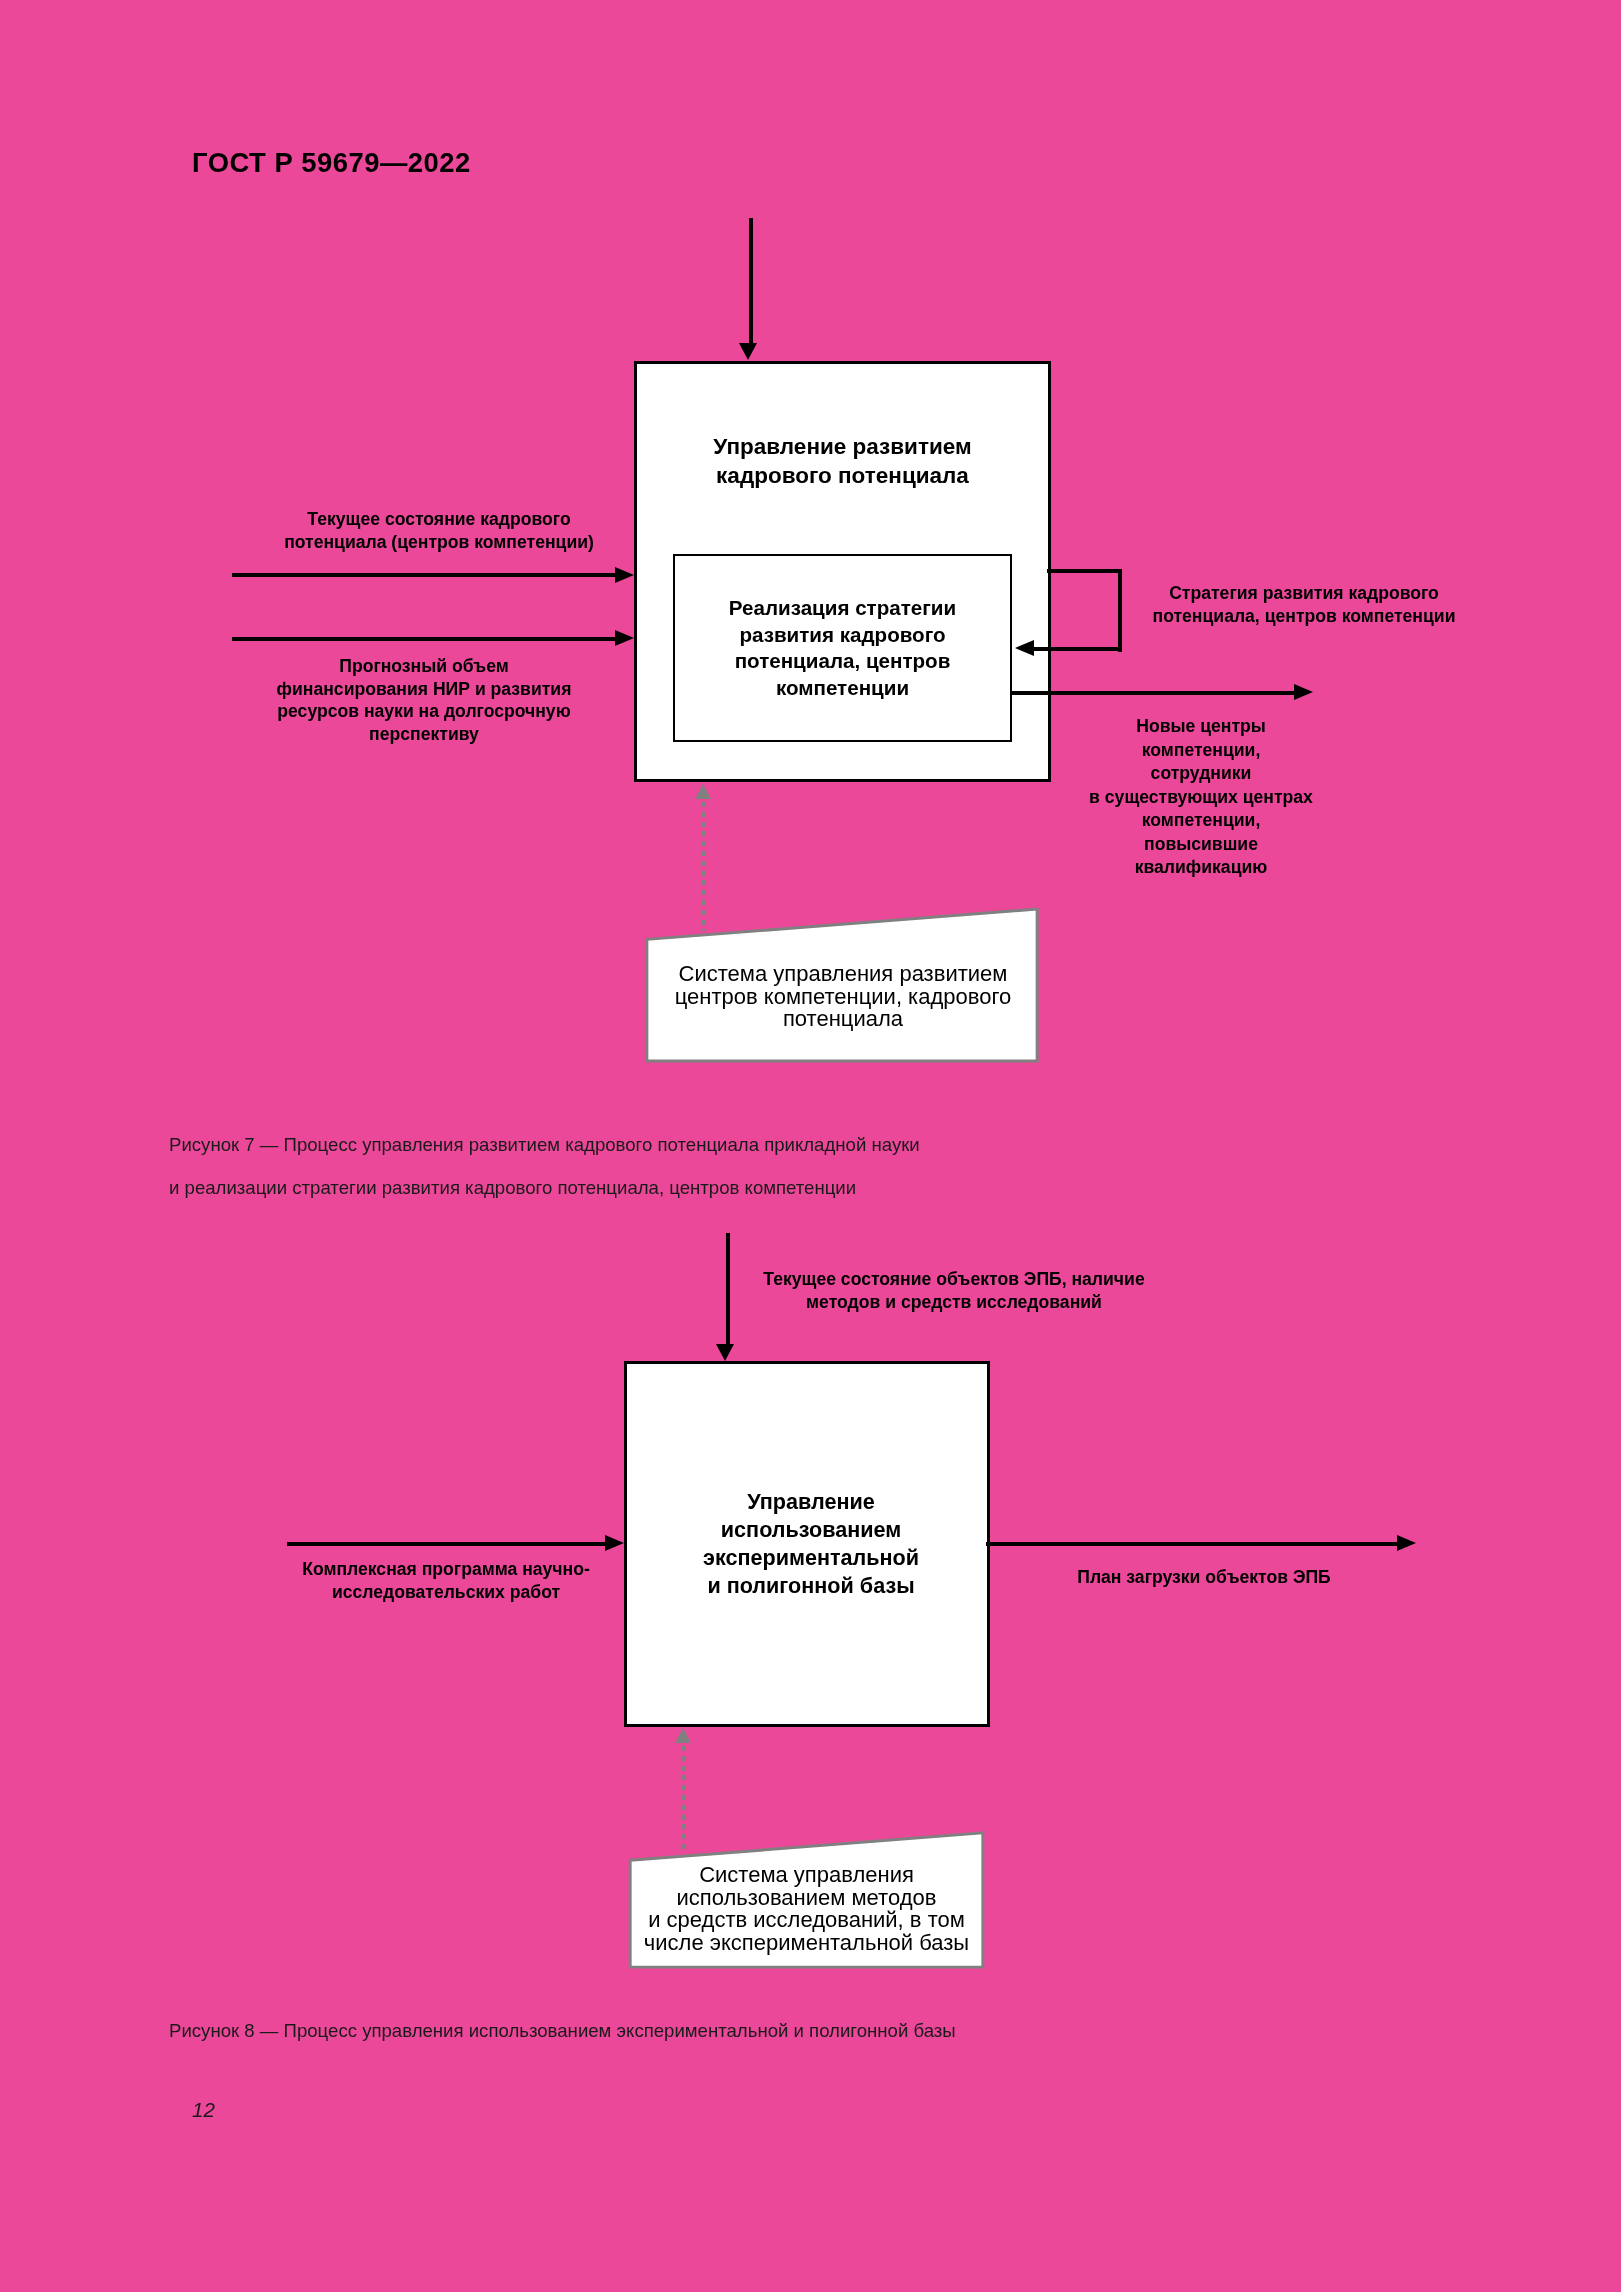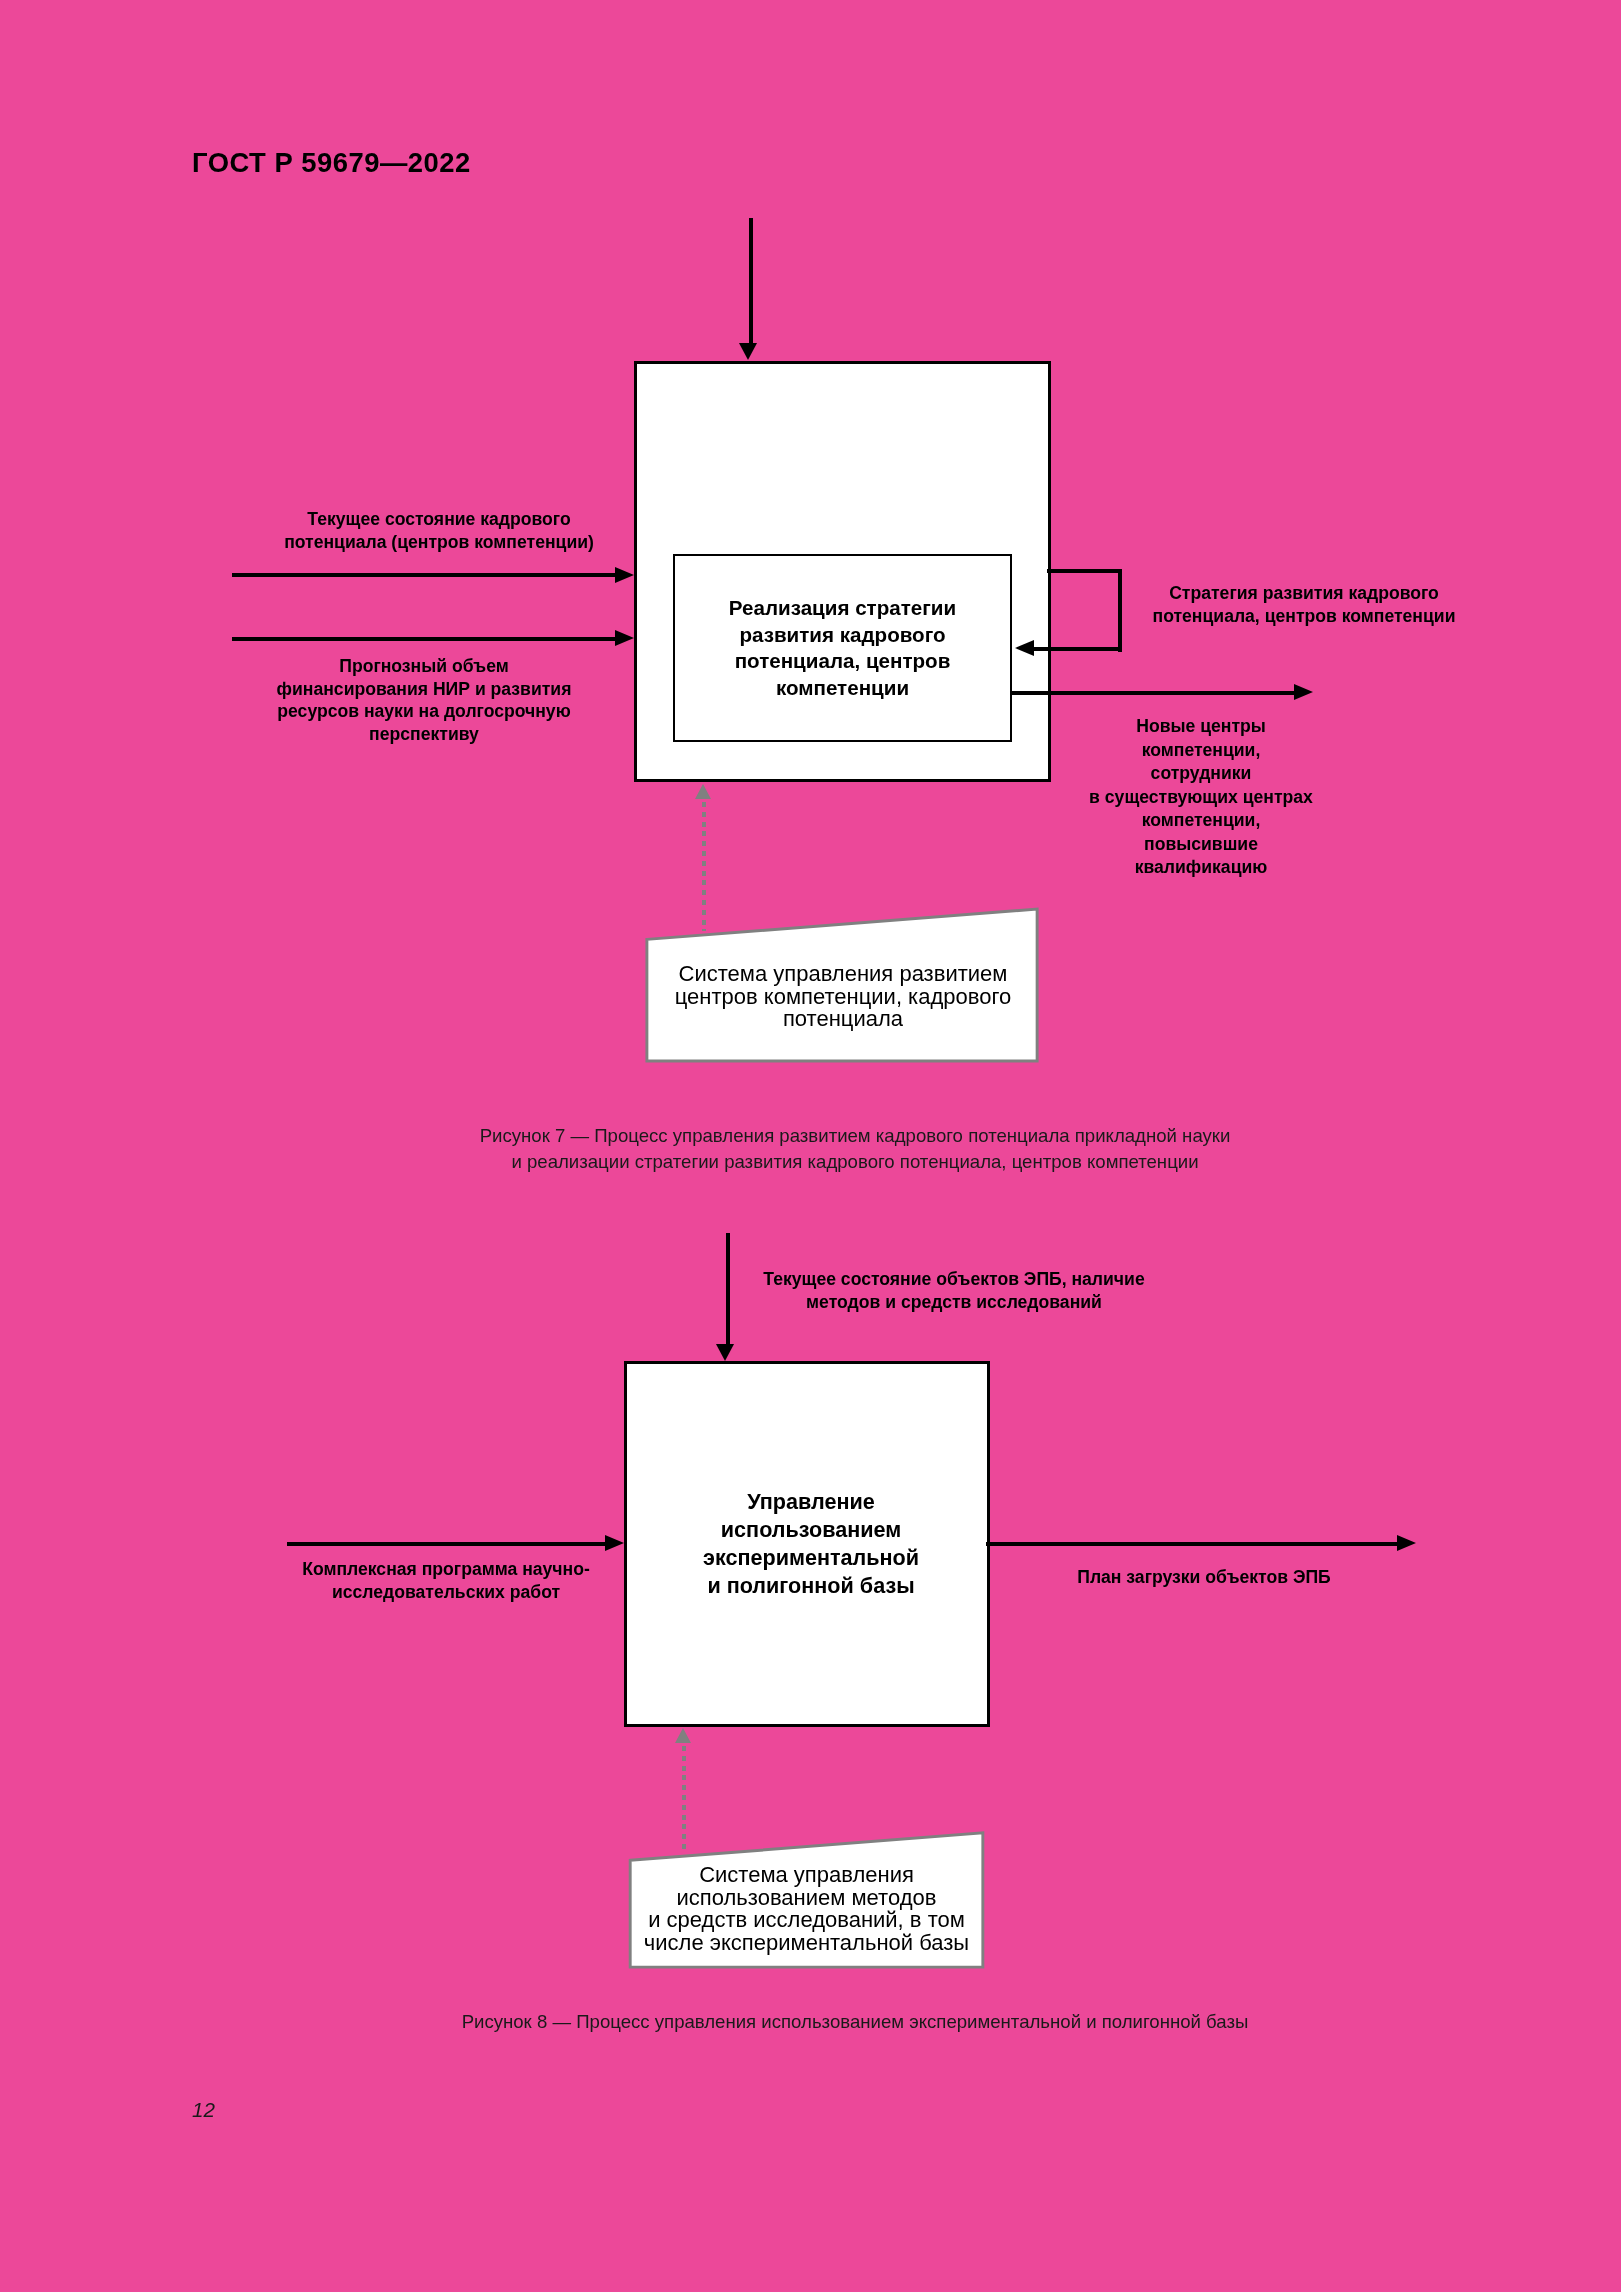--- a/index.html
+++ b/index.html
@@ -11,21 +11,21 @@
     color:#000;
     overflow:hidden;
   }
   .abs{position:absolute;}
   
   .hdr{font-size:27.4px;font-weight:bold;letter-spacing:0.5px;}
   .lbl{font-size:17.6px;font-weight:bold;line-height:22.5px;text-align:center;white-space:pre-line;}
   .lbl7{font-size:17.6px;font-weight:bold;line-height:23.5px;text-align:center;white-space:pre-line;}
   .boxtitle{font-size:22.5px;font-weight:bold;line-height:29px;text-align:center;white-space:pre-line;}
   .mech{font-size:22px;font-weight:normal;line-height:22.5px;text-align:center;white-space:pre-line;}
-  .cap{font-size:18.6px;font-weight:normal;line-height:26px;text-align:center;white-space:pre-line;color:#1a1a1a;}
+  .cap{font-size:18.6px;font-weight:normal;line-height:43px;white-space:pre-line;color:#1a1a1a;}
   .pgnum{font-size:20.6px;color:#1a1a1a;}
   
   .hline,.vline{background:#000;}
   .box{box-sizing:border-box;border:3.9px solid #000;background:#fff;}
   .innerbox{
     box-sizing:border-box;border:2.9px solid #000;background:#fff;
     display:flex;align-items:center;justify-content:center;
     font-size:20.6px;font-weight:bold;line-height:26.5px;text-align:center;white-space:pre-line;
   }
   .bigbox{
@@ -47,20 +47,22 @@
 <body>
 
 <div id="page">
 
   <div class="abs hdr" style="left:192px;top:147px;">ГОСТ Р 59679—2022</div>
 
   <div class="abs vline" style="left:749px;top:218px;width:3.9px;height:127px;"></div>
   <div class="abs tri tri-down" style="left:739px;top:343px;"></div>
 
   <div class="abs box" style="left:634px;top:361px;width:417px;height:421px;"></div>
+  <div class="abs boxtitle" style="left:634px;top:432px;width:417px;">Управление развитием
+кадрового потенциала</div>
 
   <div class="abs innerbox" style="left:673px;top:554px;width:339px;height:188px;">Реализация стратегии
 развития кадрового
 потенциала, центров
 компетенции</div>
 
   <div class="abs hline" style="left:232px;top:573px;width:384px;height:3.9px;"></div>
   <div class="abs tri tri-right" style="left:615px;top:567px;"></div>
   <div class="abs lbl" style="left:243px;top:508px;width:392px;">Текущее состояние кадрового
 потенциала (центров компетенции)</div>

